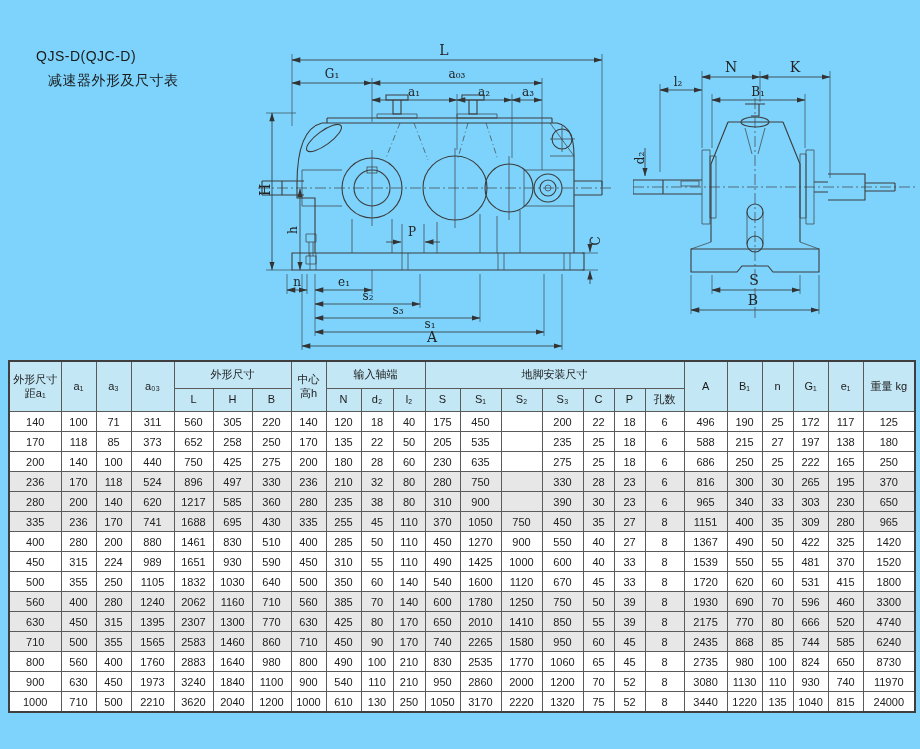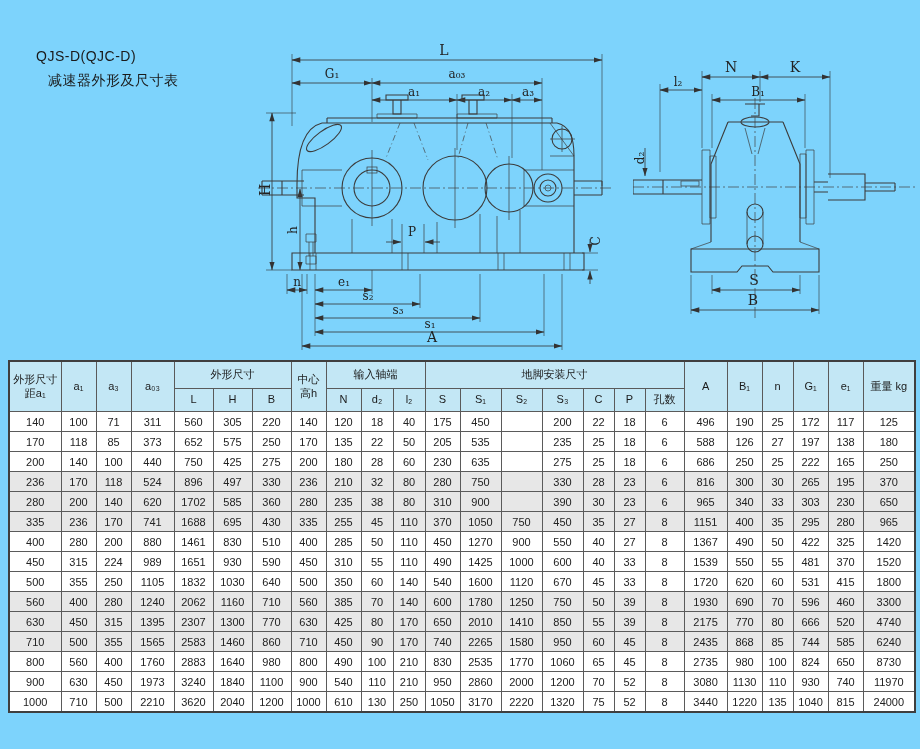--- a/index.html
+++ b/index.html
@@ -278,35 +278,35 @@
           <td>172</td>
           <td>117</td>
           <td>125</td>
         </tr>
         <tr>
           <td>170</td>
           <td>118</td>
           <td>85</td>
           <td>373</td>
           <td>652</td>
-          <td>575</td>
+          <td>258</td>
           <td>250</td>
           <td>170</td>
           <td>135</td>
           <td>22</td>
           <td>50</td>
           <td>205</td>
           <td>535</td>
           <td></td>
           <td>235</td>
           <td>25</td>
           <td>18</td>
           <td>6</td>
           <td>588</td>
-          <td>126</td>
+          <td>215</td>
           <td>27</td>
           <td>197</td>
           <td>138</td>
           <td>180</td>
         </tr>
         <tr>
           <td>200</td>
           <td>140</td>
           <td>100</td>
           <td>440</td>
@@ -355,21 +355,21 @@
           <td>30</td>
           <td>265</td>
           <td>195</td>
           <td>370</td>
         </tr>
         <tr class="shade">
           <td>280</td>
           <td>200</td>
           <td>140</td>
           <td>620</td>
-          <td>1702</td>
+          <td>1217</td>
           <td>585</td>
           <td>360</td>
           <td>280</td>
           <td>235</td>
           <td>38</td>
           <td>80</td>
           <td>310</td>
           <td>900</td>
           <td></td>
           <td>390</td>
@@ -398,21 +398,21 @@
           <td>370</td>
           <td>1050</td>
           <td>750</td>
           <td>450</td>
           <td>35</td>
           <td>27</td>
           <td>8</td>
           <td>1151</td>
           <td>400</td>
           <td>35</td>
-          <td>295</td>
+          <td>309</td>
           <td>280</td>
           <td>965</td>
         </tr>
         <tr>
           <td>400</td>
           <td>280</td>
           <td>200</td>
           <td>880</td>
           <td>1461</td>
           <td>830</td>

